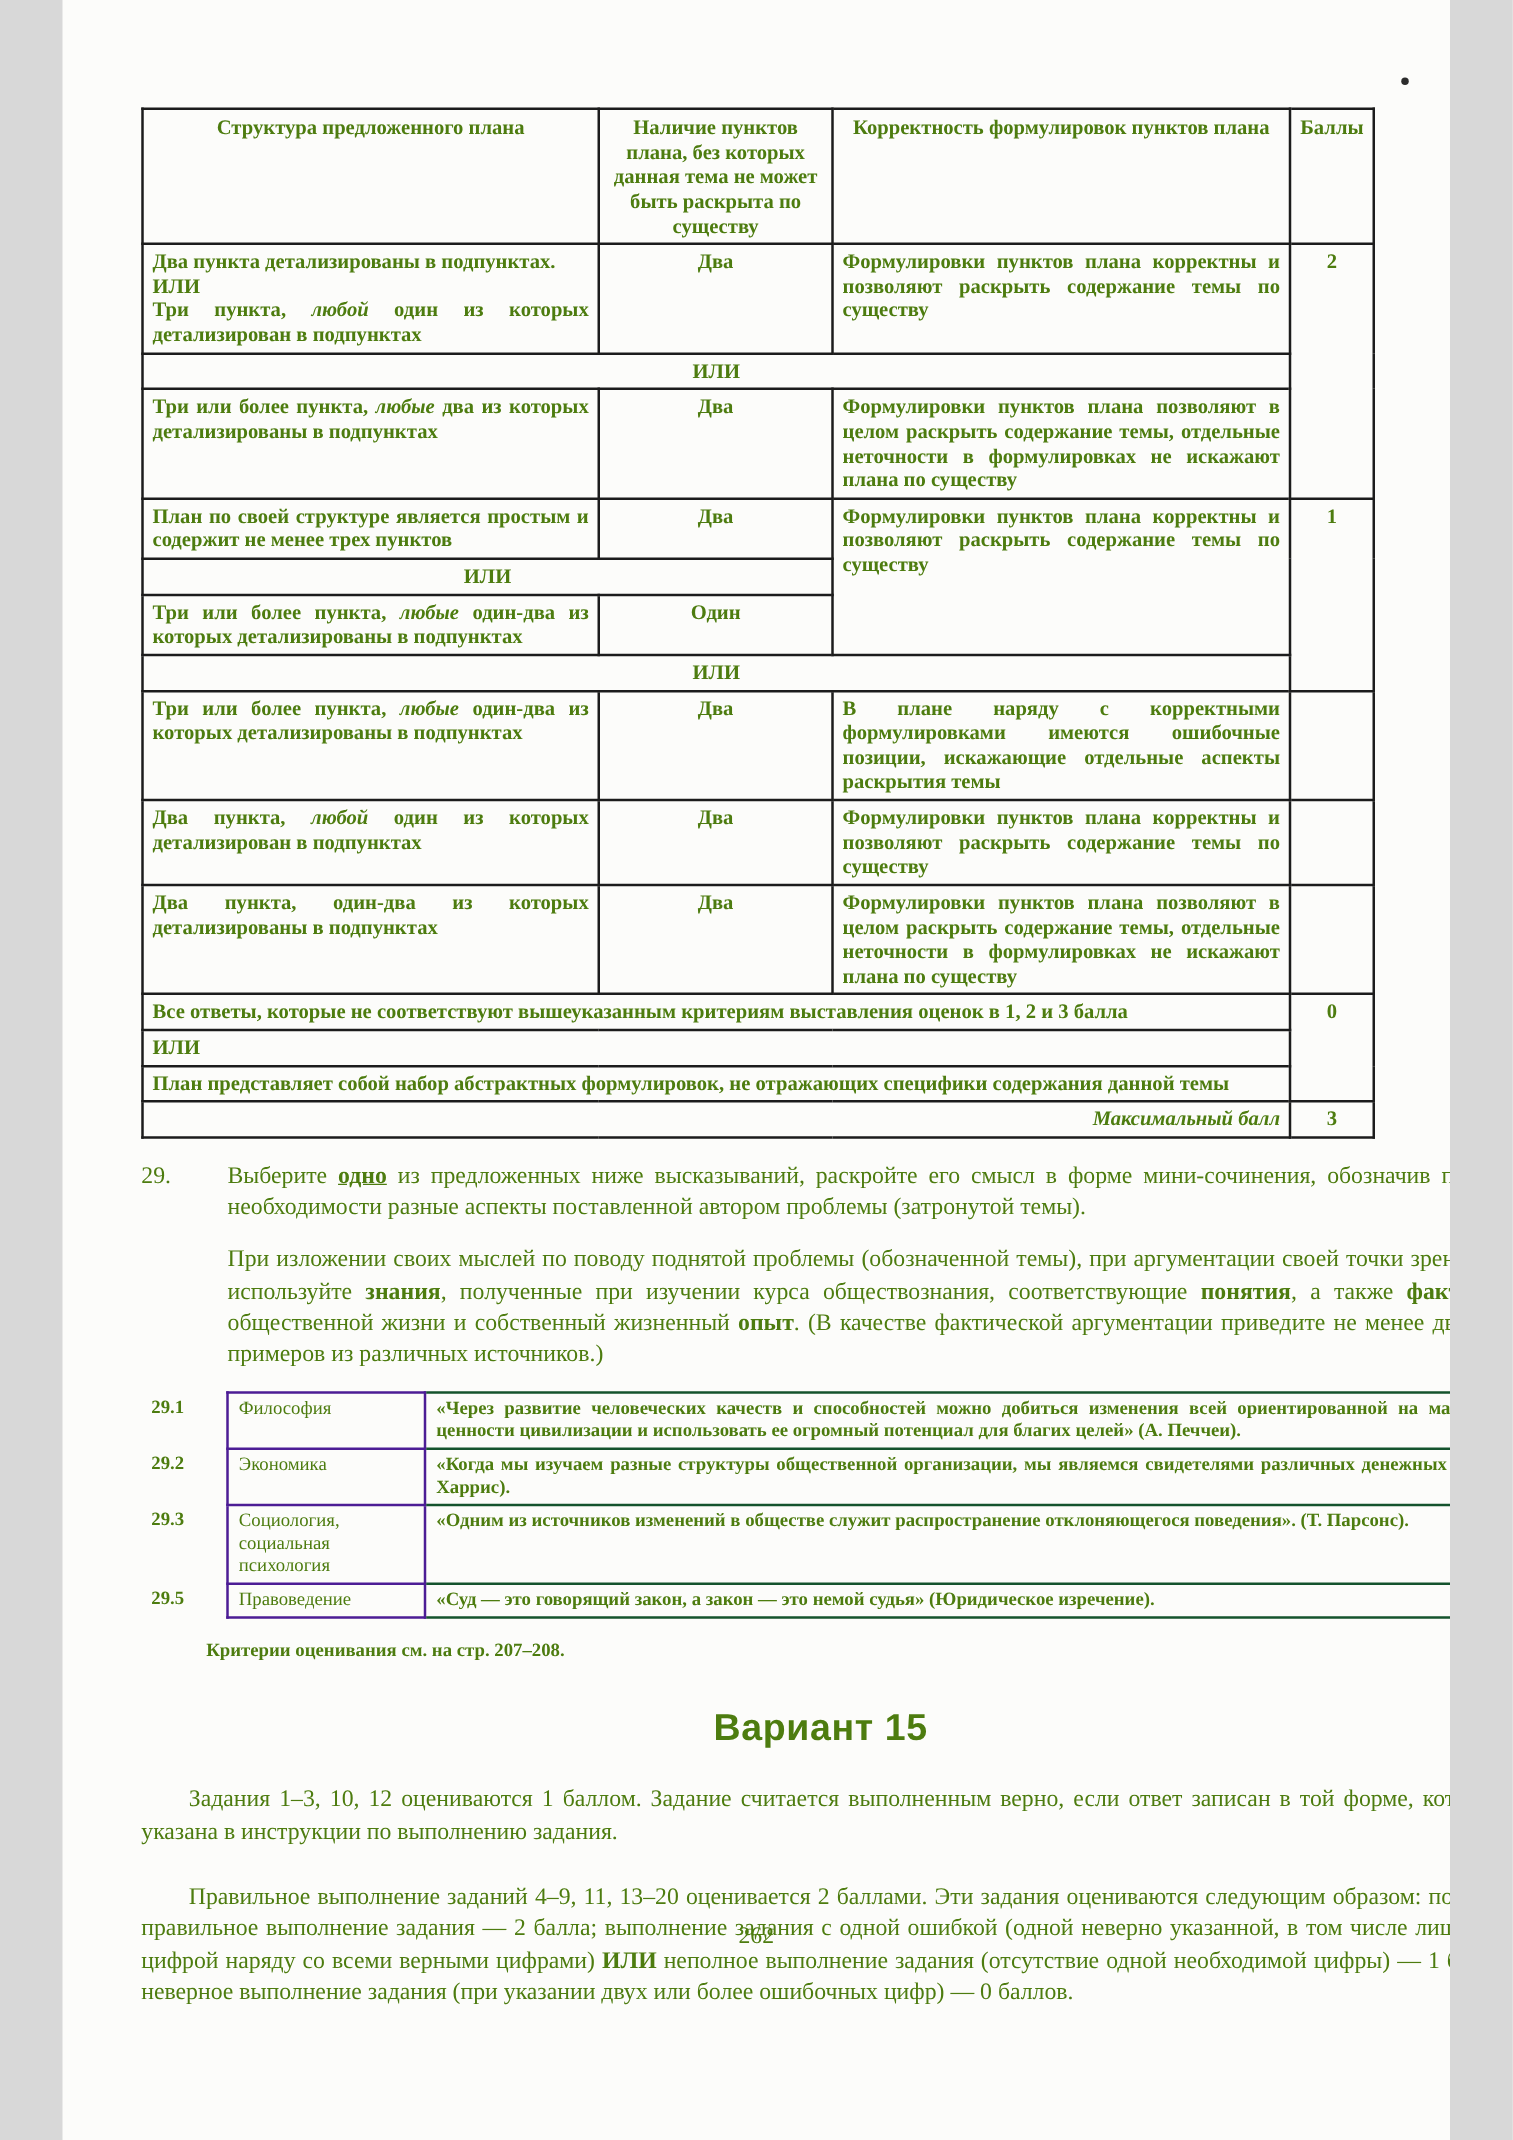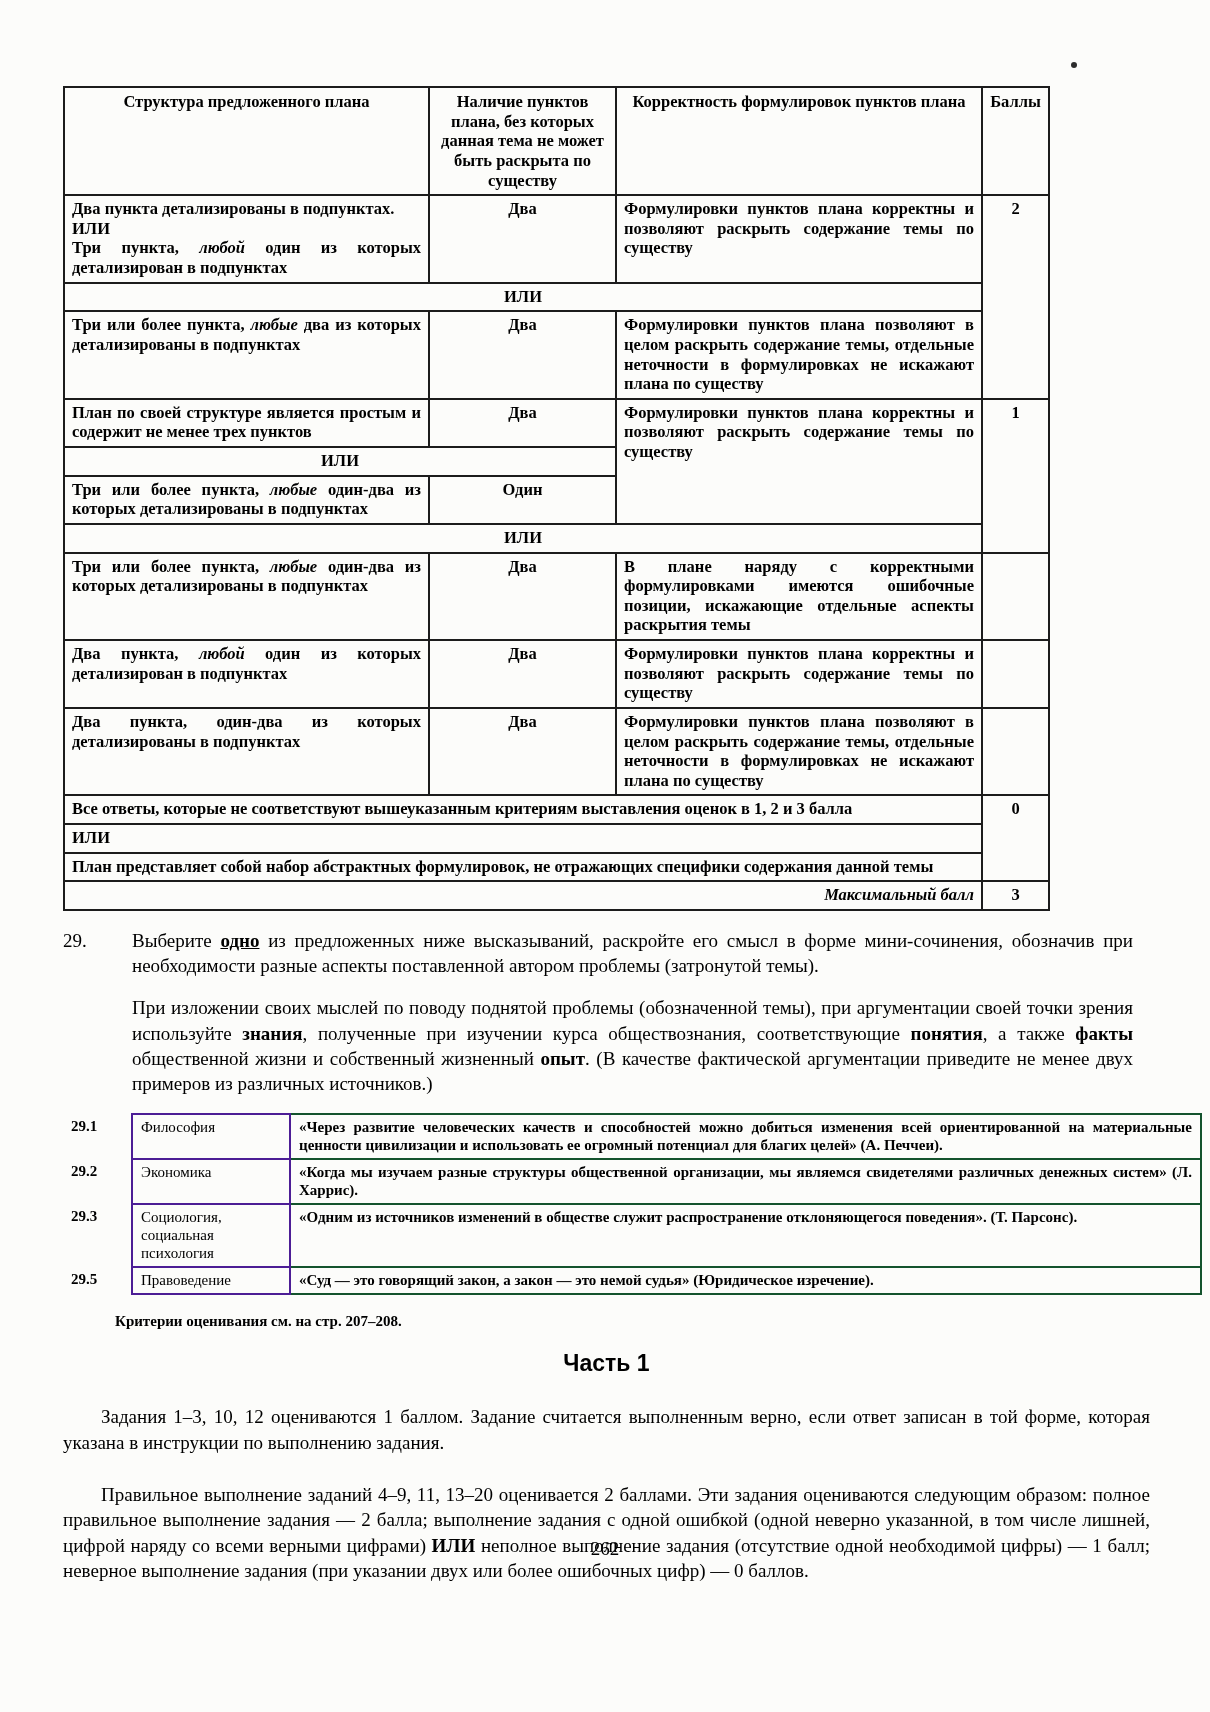--- a/index.html
+++ b/index.html
@@ -1,21 +1,21 @@
 <!DOCTYPE html>
 <html lang="ru"><head>
 <meta charset="utf-8">
 <style>
   html,body{margin:0;padding:0;background:#d8d8d8;}
   .page{
     position:relative;
-    width:1210px;height:1712px;
+    width:1110px;height:1712px;
     background:#fcfcfa;
     font-family:"Liberation Serif", serif;
-    color:#000000;
+    color:#4d7c0f;
     overflow:hidden;
     margin:0 auto;
   }
   .corner-dot{position:absolute;left:1071px;top:62px;width:6px;height:6px;border-radius:50%;background:#2c2c2c;}
   .content{position:absolute;left:63px;top:86px;width:1087px;}
 
   
   table.criteria{border-collapse:collapse;width:985px;font-size:16.5px;line-height:1.19;font-weight:bold;table-layout:fixed;}
   .criteria th,.criteria td{border:2px solid #1c1c1c;padding:3px 7px 4px;vertical-align:top;}
   .criteria th{text-align:center;font-weight:bold;padding-top:4px;}
@@ -191,20 +191,20 @@
         <tr>
           <td class="qnum">29.5</td>
           <td class="qsubj">Правоведение</td>
           <td class="qquote">«Суд — это говорящий закон, а закон — это немой судья» (Юридическое изречение).</td>
         </tr>
       </tbody>
     </table>
 
     <p class="note">Критерии оценивания см. на стр. 207–208.</p>
 
-    <h2 class="part-title">Часть 1</h2>
+    <h1 class="variant-title">Вариант 15</h1>
 
     <p class="para">Задания 1–3, 10, 12 оцениваются 1 баллом. Задание считается выполненным верно, если ответ записан в той форме, которая указана в инструкции по выполнению задания.</p>
     <p class="para"><span>Правильное выполнение заданий 4–9, 11, 13–20 оценивается 2 баллами. Эти задания оцениваются следующим образом: полное правильное выполнение задания — 2 балла; выполнение задания с одной ошибкой (одной неверно указанной, в том числе лишней, цифрой наряду со всеми верными цифрами)</span> <b>ИЛИ</b> <span>неполное выполнение задания (отсутствие одной необходимой цифры) — 1 балл; неверное выполнение задания (при указании двух или более ошибочных цифр) — 0 баллов.</span></p>
   </div>
 
   <div class="footer">262</div>
 </div>
 
 </body></html>

